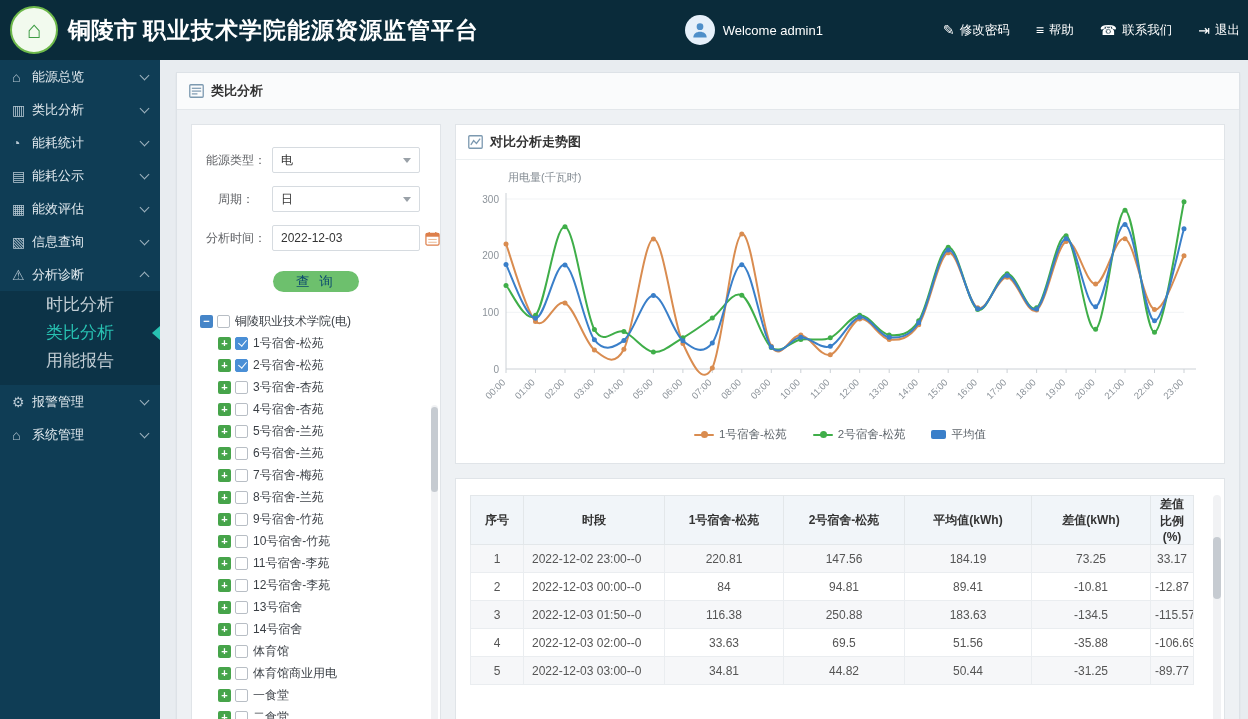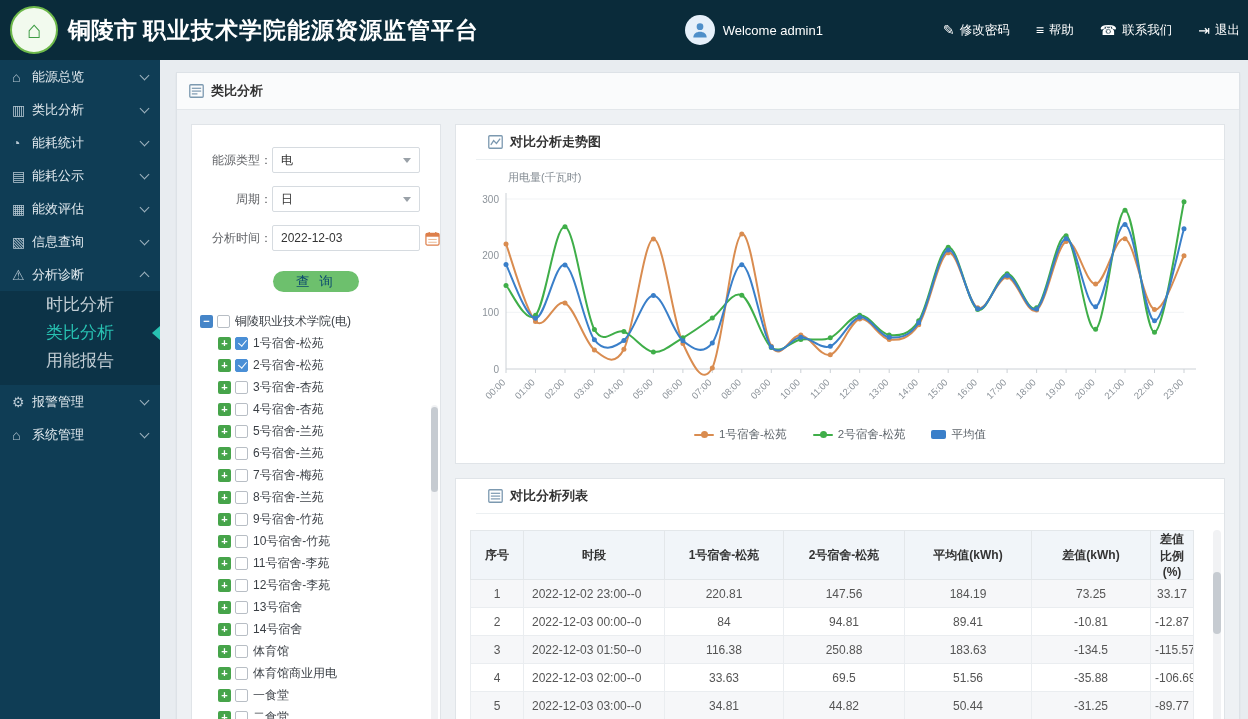--- a/index.html
+++ b/index.html
@@ -43,21 +43,21 @@
               flex-direction:column;box-shadow:0 1px 2px rgba(0,0,0,0.05);}
   .outer-head{height:36px;flex:none;background:#fafbfc;border-bottom:1px solid #e3e7eb;
               display:flex;align-items:center;gap:7px;padding:0 12px;font-size:13px;
               color:#333;font-weight:bold;}
   .outer-body{flex:1;display:flex;gap:14px;padding:14px 14px 0 14px;overflow:hidden;}
   .panel-ico{display:flex;align-items:center;}
   
   .left-card{width:250px;min-width:250px;background:#fff;border:1px solid #e0e4e8;
              box-sizing:border-box;padding-top:22px;position:relative;overflow:hidden;}
   .form-row{display:flex;align-items:center;margin:0 0 13px 0;padding-left:8px;}
-  .form-label{width:72px;text-align:right;font-size:12px;color:#606266;flex:none;}
+  .form-label{width:72px;text-align:center;font-size:12px;color:#606266;flex:none;}
   .select,.date-input{width:148px;height:26px;border:1px solid #d6dbe0;border-radius:2px;
         background:#fff;display:flex;align-items:center;padding:0 8px;font-size:12px;color:#333;
         position:relative;box-sizing:border-box;cursor:pointer;}
   .sel-arrow{position:absolute;right:8px;top:10px;width:0;height:0;border-left:4px solid transparent;
              border-right:4px solid transparent;border-top:5px solid #9aa1a8;}
   .cal-icon{margin-left:5px;display:flex;align-items:center;cursor:pointer;}
   .query-btn{display:block;margin:20px auto 16px;width:86px;height:21px;background:#6dc06d;
              border:none;border-radius:15px;color:#0c4a6e;font-size:13.5px;letter-spacing:3px;
              cursor:pointer;font-family:inherit;}
   .tree{position:relative;padding:2px 0 0 8px;font-size:12px;}
@@ -71,21 +71,21 @@
   .cbx.checked{background:#4a8fd6;border-color:#4a8fd6;}
   .cbx.checked::after{content:'';position:absolute;left:3.5px;top:0.5px;width:4px;height:7px;
        border-right:1.5px solid #fff;border-bottom:1.5px solid #fff;transform:rotate(40deg);}
   .tree-label{color:#3a3f45;}
   .v-track{position:absolute;right:2px;top:300px;height:420px;width:7px;background:#f1f2f4;border-radius:4px;}
   .v-thumb{position:absolute;top:2px;left:0;width:7px;height:85px;background:#c6cbd1;border-radius:4px;}
   
   .right-col{flex:1;display:flex;flex-direction:column;gap:14px;min-width:0;}
   .card{background:#fff;border:1px solid #e0e4e8;display:flex;flex-direction:column;overflow:hidden;}
   .card-head{height:34px;flex:none;border-bottom:1px solid #ecf0f2;display:flex;align-items:center;
-             gap:7px;padding:0 12px;font-size:13px;color:#333;font-weight:bold;margin-left:20px;}
+             gap:7px;padding:0 12px;font-size:13px;color:#333;font-weight:bold;}
   .chart-card{height:338px;flex:none;}
   .chart-body{flex:1;padding:4px 8px 0 8px;position:relative;}
   .ylabel{font-size:11px;color:#848c93;margin:6px 0 2px 44px;}
   svg .ytick{font-size:10px;fill:#8c939a;}
   svg .xtick{font-size:9.5px;fill:#8c939a;}
   .legend{display:flex;justify-content:center;gap:26px;margin-top:0px;}
   .lg-item{display:flex;align-items:center;gap:5px;font-size:11.5px;color:#5f666c;cursor:pointer;}
   .lg-line{position:relative;width:20px;height:2px;border-radius:1px;display:inline-block;}
   .lg-line i{position:absolute;left:7px;top:-2.5px;width:7px;height:7px;border-radius:50%;display:block;}
   .lg-rect{width:15px;height:9px;border-radius:2px;display:inline-block;}
@@ -512,31 +512,20 @@
                 </div>
                 <div class="lg-item">
                   <span class="lg-rect" style="background:#3a7fc9"></span>
                   <span>平均值</span>
                 </div>
               </div>
           </div>
         </div>
 
         <div class="card table-card">
-          <div class="card-head">
-            <span class="panel-ico">
-              <svg width="15" height="14" viewBox="0 0 16 15">
-                  <rect x="0.8" y="0.8" width="14.4" height="13.4" rx="1" fill="none" stroke="#7c99b0" stroke-width="1.4"></rect>
-                  <line x1="3" y1="4.6" x2="13" y2="4.6" stroke="#7c99b0" stroke-width="1.3"></line>
-                  <line x1="3" y1="7.6" x2="13" y2="7.6" stroke="#7c99b0" stroke-width="1.3"></line>
-                  <line x1="3" y1="10.6" x2="13" y2="10.6" stroke="#7c99b0" stroke-width="1.3"></line>
-                </svg>
-            </span>
-            <span>对比分析列表</span>
-          </div>
           <div class="table-wrap">
             <table id="cmp-table">
               <thead>
                   <tr>
                     <th>序号</th>
                     <th>时段</th>
                     <th>1号宿舍-松苑</th>
                     <th>2号宿舍-松苑</th>
                     <th>平均值(kWh)</th>
                     <th>差值(kWh)</th>

